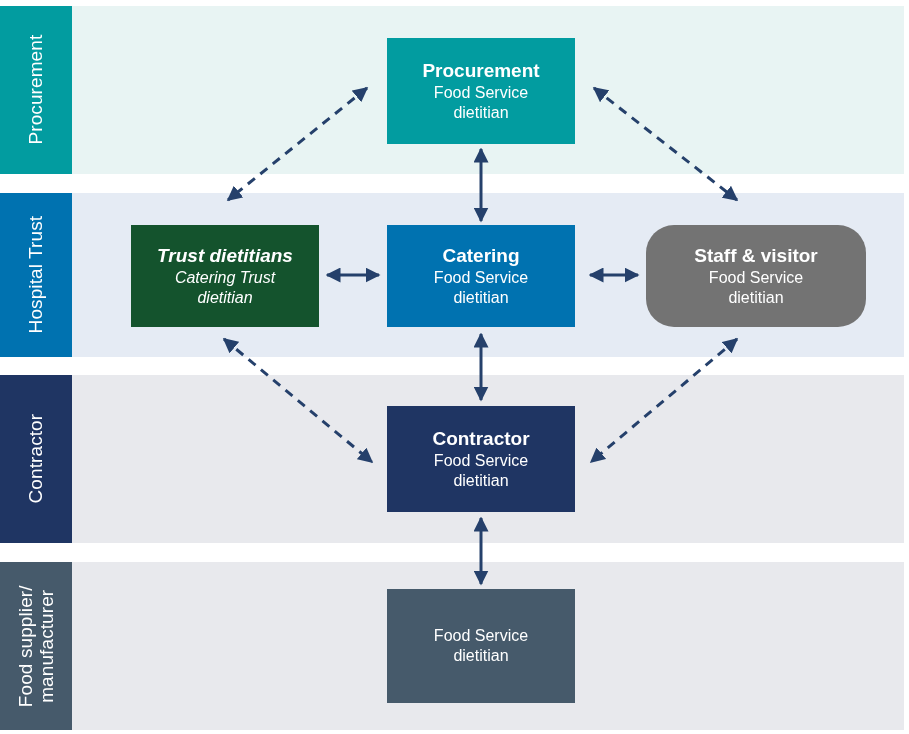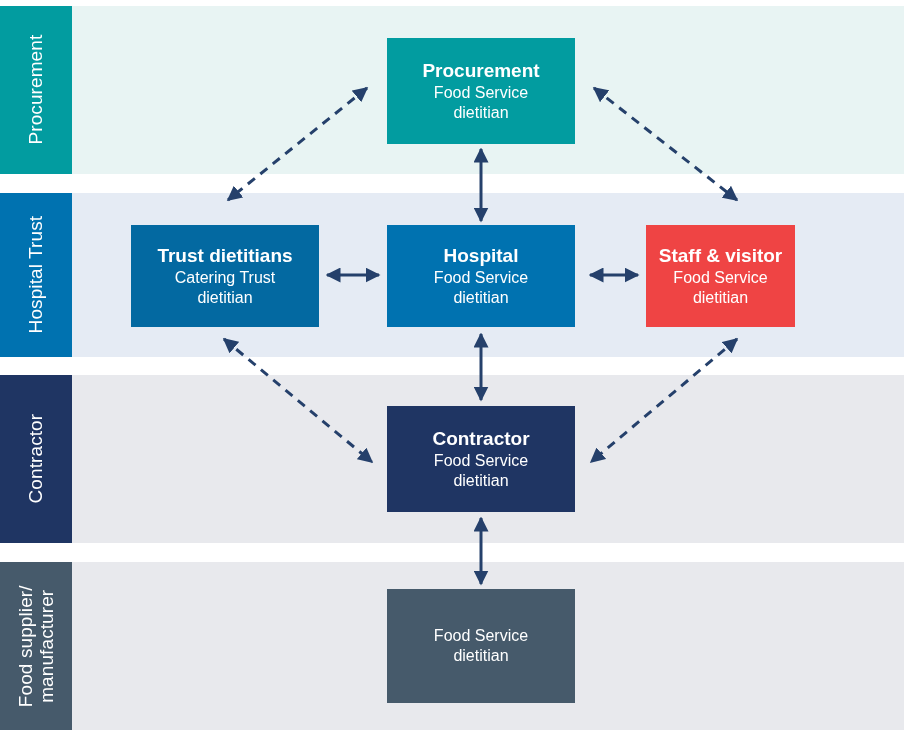--- a/index.html
+++ b/index.html
@@ -114,31 +114,31 @@
         </div>
       </div>
     </div>
 
   <div id="nodes-layer">
       <div class="node" style="left: 387px; top: 38px; width: 188px; height: 106px; background: rgb(2, 156, 160);">
         <div class="node-title">Procurement</div>
         <div class="node-sub">Food Service
 dietitian</div>
       </div>
-      <div class="node" style="left: 131px; top: 225px; width: 188px; height: 102px; background: #0369a1;">
+      <div class="node" style="left: 131px; top: 225px; width: 188px; height: 102px; background: #14532d; font-style: italic;">
         <div class="node-title">Trust dietitians</div>
         <div class="node-sub">Catering Trust
 dietitian</div>
       </div>
       <div class="node" style="left: 387px; top: 225px; width: 188px; height: 102px; background: rgb(0, 114, 176);">
-        <div class="node-title">Hospital</div>
+        <div class="node-title">Catering</div>
         <div class="node-sub">Food Service
 dietitian</div>
       </div>
-      <div class="node" style="left: 646px; top: 225px; width: 149px; height: 102px; background: #ef4444;">
+      <div class="node" style="left: 646px; top: 225px; width: 220px; height: 102px; background: #737373; border-radius: 28px;">
         <div class="node-title">Staff &amp; visitor</div>
         <div class="node-sub">Food Service
 dietitian</div>
       </div>
       <div class="node" style="left: 387px; top: 406px; width: 188px; height: 106px; background: rgb(31, 53, 99);">
         <div class="node-title">Contractor</div>
         <div class="node-sub">Food Service
 dietitian</div>
       </div>
       <div class="node" style="left: 387px; top: 589px; width: 188px; height: 114px; background: rgb(70, 90, 107);">

